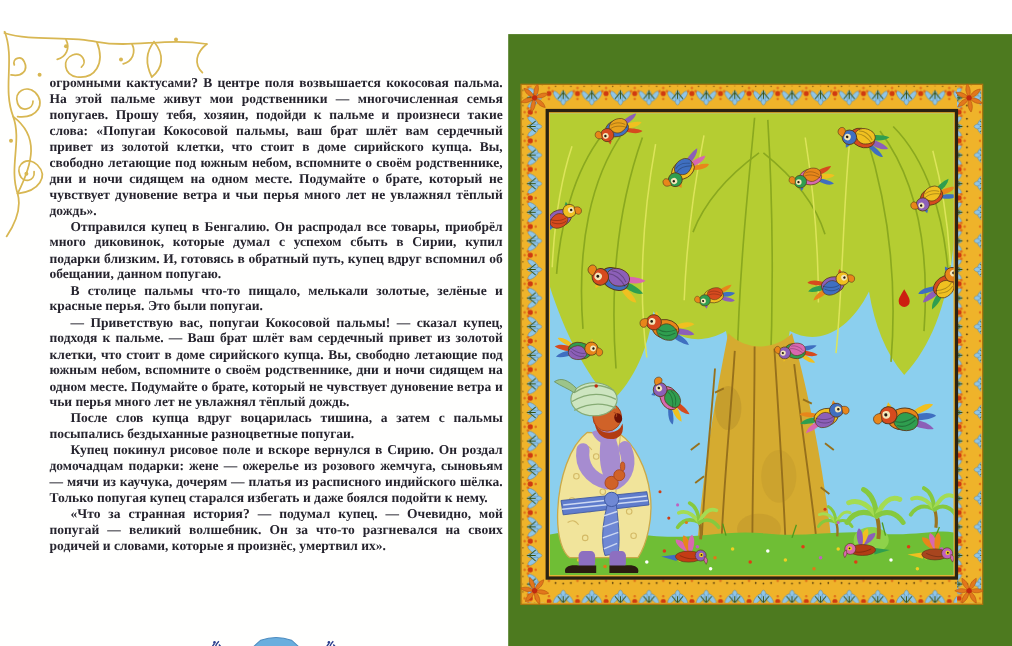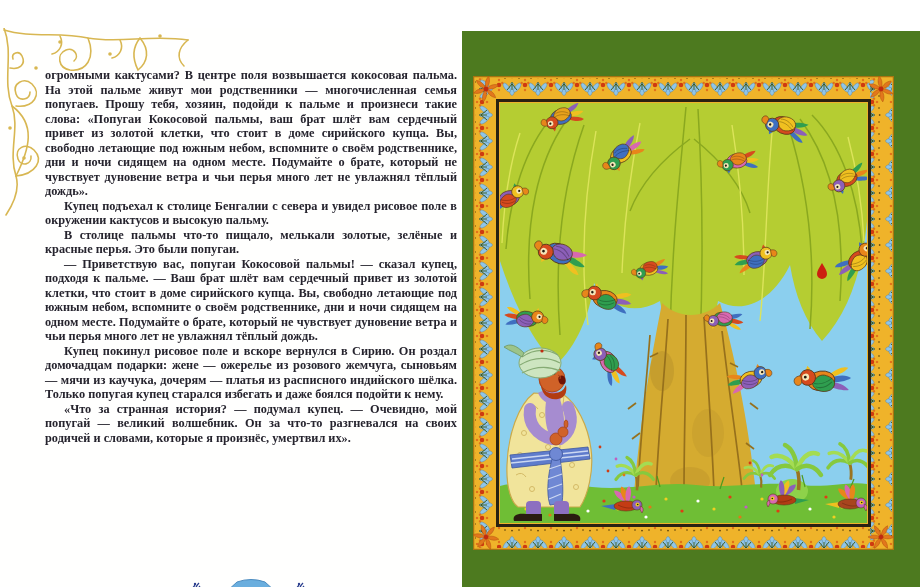--- a/index.html
+++ b/index.html
@@ -57,23 +57,24 @@
           <circle cx="60" cy="14" r="1.8"></circle>
         <circle cx="110" cy="26" r="1.8"></circle>
           <circle cx="160" cy="8" r="1.8"></circle>
         <circle cx="10" cy="100" r="1.8"></circle>
           <circle cx="24" cy="130" r="1.8"></circle>
       </g>
     </svg>
 
     <div class="text-block">
       <p class="noindent">огромными кактусами? В центре поля возвышается кокосовая пальма. На этой пальме живут мои родственники — многочисленная семья попугаев. Прошу тебя, хозяин, подойди к пальме и произнеси такие слова: «Попугаи Кокосовой пальмы, ваш брат шлёт вам сердечный привет из золотой клетки, что стоит в доме сирийского купца. Вы, свободно летающие под южным небом, вспомните о своём родственнике, дни и ночи сидящем на одном месте. Подумайте о брате, который не чувствует дуновение ветра и чьи перья много лет не увлажнял тёплый дождь».</p>
-      <p>Купец подъехал к столице Бенгалии с севера и увидел рисовое поле в окружении кактусов и высокую пальму.</p>
+      <p>Отправился купец в Бенгалию. Он распродал все товары, приобрёл много диковинок, которые думал с успехом сбыть в Сирии, купил подарки близким. И, готовясь в обратный путь, купец вдруг вспомнил об обещании, данном попугаю.</p>
       <p>В столице пальмы что-то пищало, мелькали золотые, зелёные и красные перья. Это были попугаи.</p>
       <p>— Приветствую вас, попугаи Кокосовой пальмы! — сказал купец, подходя к пальме. — Ваш брат шлёт вам сердечный привет из золотой клетки, что стоит в доме сирийского купца. Вы, свободно летающие под южным небом, вспомните о своём родственнике, дни и ночи сидящем на одном месте. Подумайте о брате, который не чувствует дуновение ветра и чьи перья много лет не увлажнял тёплый дождь.</p>
+      <p>После слов купца вдруг воцарилась тишина, а затем с пальмы посыпались бездыханные разноцветные попугаи.</p>
       <p>Купец покинул рисовое поле и вскоре вернулся в Сирию. Он роздал домочадцам подарки: жене — ожерелье из розового жемчуга, сыновьям — мячи из каучука, дочерям — платья из расписного индийского шёлка. Только попугая купец старался избегать и даже боялся подойти к нему.</p>
       <p>«Что за странная история? — подумал купец. — Очевидно, мой попугай — великий волшебник. Он за что-то разгневался на своих родичей и словами, которые я произнёс, умертвил их».</p>
     </div>
 
     <div class="page-number-row">
       <svg width="18" height="24" viewBox="0 0 18 24">
         <g fill="none" stroke="#2c3f8e" stroke-width="1.3">
           <path d="M9,3 C4,8 4,15 9,21"></path>
             <path d="M9,6 C13,10 13,15 9,18"></path>
             <path d="M5,5 C2,8 2,12 4,15"></path>

